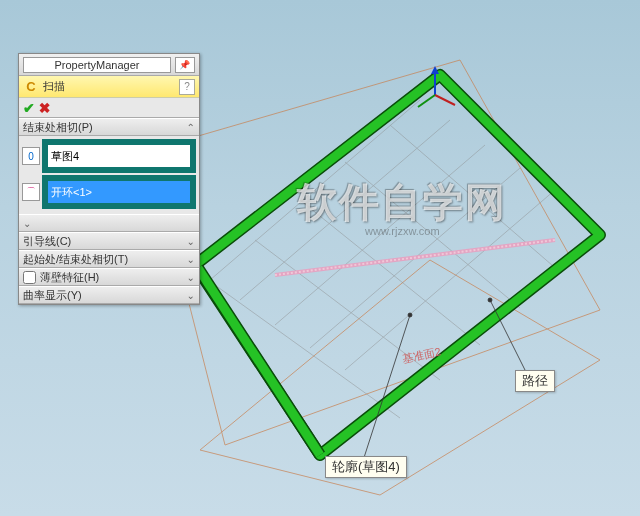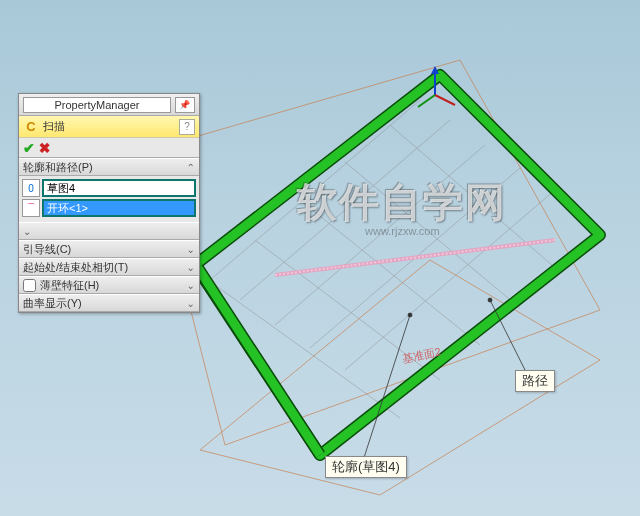--- a/index.html
+++ b/index.html
@@ -24,21 +24,20 @@
     font-size: 11px; color: rgba(50,50,50,0.4);
     pointer-events: none;
   }
   
   .pm-panel {
     position: absolute; top: 53px; left: 18px;
     width: 182px;
     background: #e8e8e8;
     border: 1px solid #888;
     box-shadow: 1px 1px 3px rgba(0,0,0,0.3);
-    margin-top: 40px;
   }
   .pm-title {
     height: 22px; display: flex; align-items: center;
     padding: 0 4px;
     background: linear-gradient(to bottom, #f0f0f0, #d8d8d8);
     border-bottom: 1px solid #aaa;
   }
   .pm-title-box {
     flex: 1; text-align: center;
     border: 1px solid #999; background: #fff;
@@ -82,21 +81,21 @@
   .section-head .label { flex: 1; }
   .section-head .chev { font-size: 10px; color: #666; }
   .section-body { background: #e8e8e8; padding: 3px; }
   .field-row { display: flex; align-items: center; margin-bottom: 2px; gap: 2px; }
   .field-icon { width: 18px; height: 18px;
     border: 1px solid #999; background: #fff;
     display: flex; align-items: center; justify-content: center;
     font-size: 10px; color: #06c;
   }
   .field-input {
-    flex: 1; height: 18px; border: 2px solid #0f766e;
+    flex: 1; height: 34px; border: 6px solid #0f766e;
     background: #fff; padding: 0 3px; font-size: 11px;
     display: flex; align-items: center; color: #000;
   }
   .field-input.selected { background: #3399ff; color: #fff; }
   
   .callout {
     position: absolute;
     background: #fffef0; border: 1px solid #888;
     padding: 1px 6px; font-size: 13px; color: #333;
     box-shadow: 1px 1px 2px rgba(0,0,0,0.2);
@@ -175,21 +174,21 @@
     <span class="pm-feature-label">扫描</span>
     <span class="pm-feature-help">?</span>
   </div>
 
   <div class="pm-okcancel">
     <span class="ok-btn">✔</span>
     <span class="cancel-btn">✖</span>
   </div>
 
   <div class="section-head">
-    <span class="label">轮廓和路径(P)</span>
+    <span class="label">结束处相切(P)</span>
     <span class="chev">⌃</span>
   </div>
   <div class="section-body">
     <div class="field-row">
       <div class="field-icon">
           <span>0</span>
         </div>
       <div class="field-input">草图4</div>
     </div>
     <div class="field-row">

